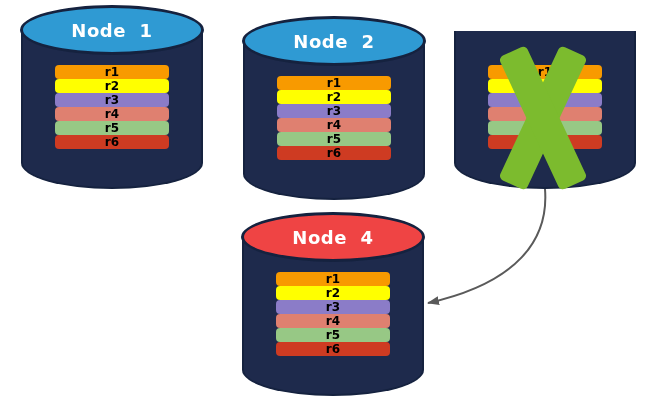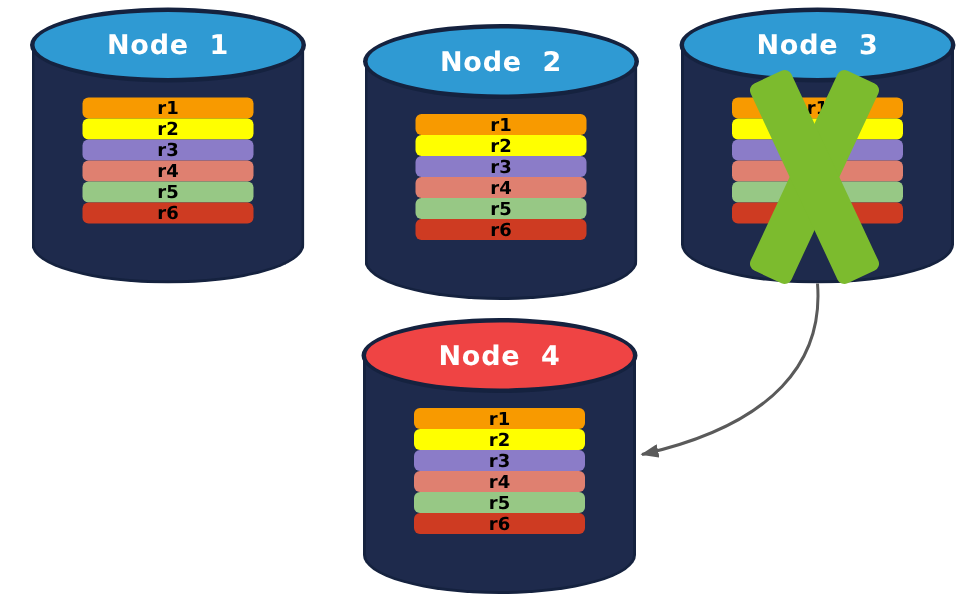--- a/index.html
+++ b/index.html
@@ -102,23 +102,20 @@
           <span>r5</span>
         </div>
       <div class="row" style="background: rgb(206, 59, 34);">
           <span>r6</span>
         </div>
     </div>
   </div>
 
   <div class="node" style="left:453px; top:5px;">
     <div class="cyl-body" style="background: rgb(30, 42, 76);"></div>
-    <div class="cyl-top" style="background: rgb(47, 154, 211);">
-      <span class="node-title">Node 3</span>
-    </div>
     <div class="rows">
       <div class="row" style="background: rgb(248, 154, 0);">
           <span>r1</span>
         </div>
       <div class="row" style="background: rgb(255, 255, 0);">
           <span>r2</span>
         </div>
       <div class="row" style="background: rgb(139, 124, 200);">
           <span>r3</span>
         </div>

